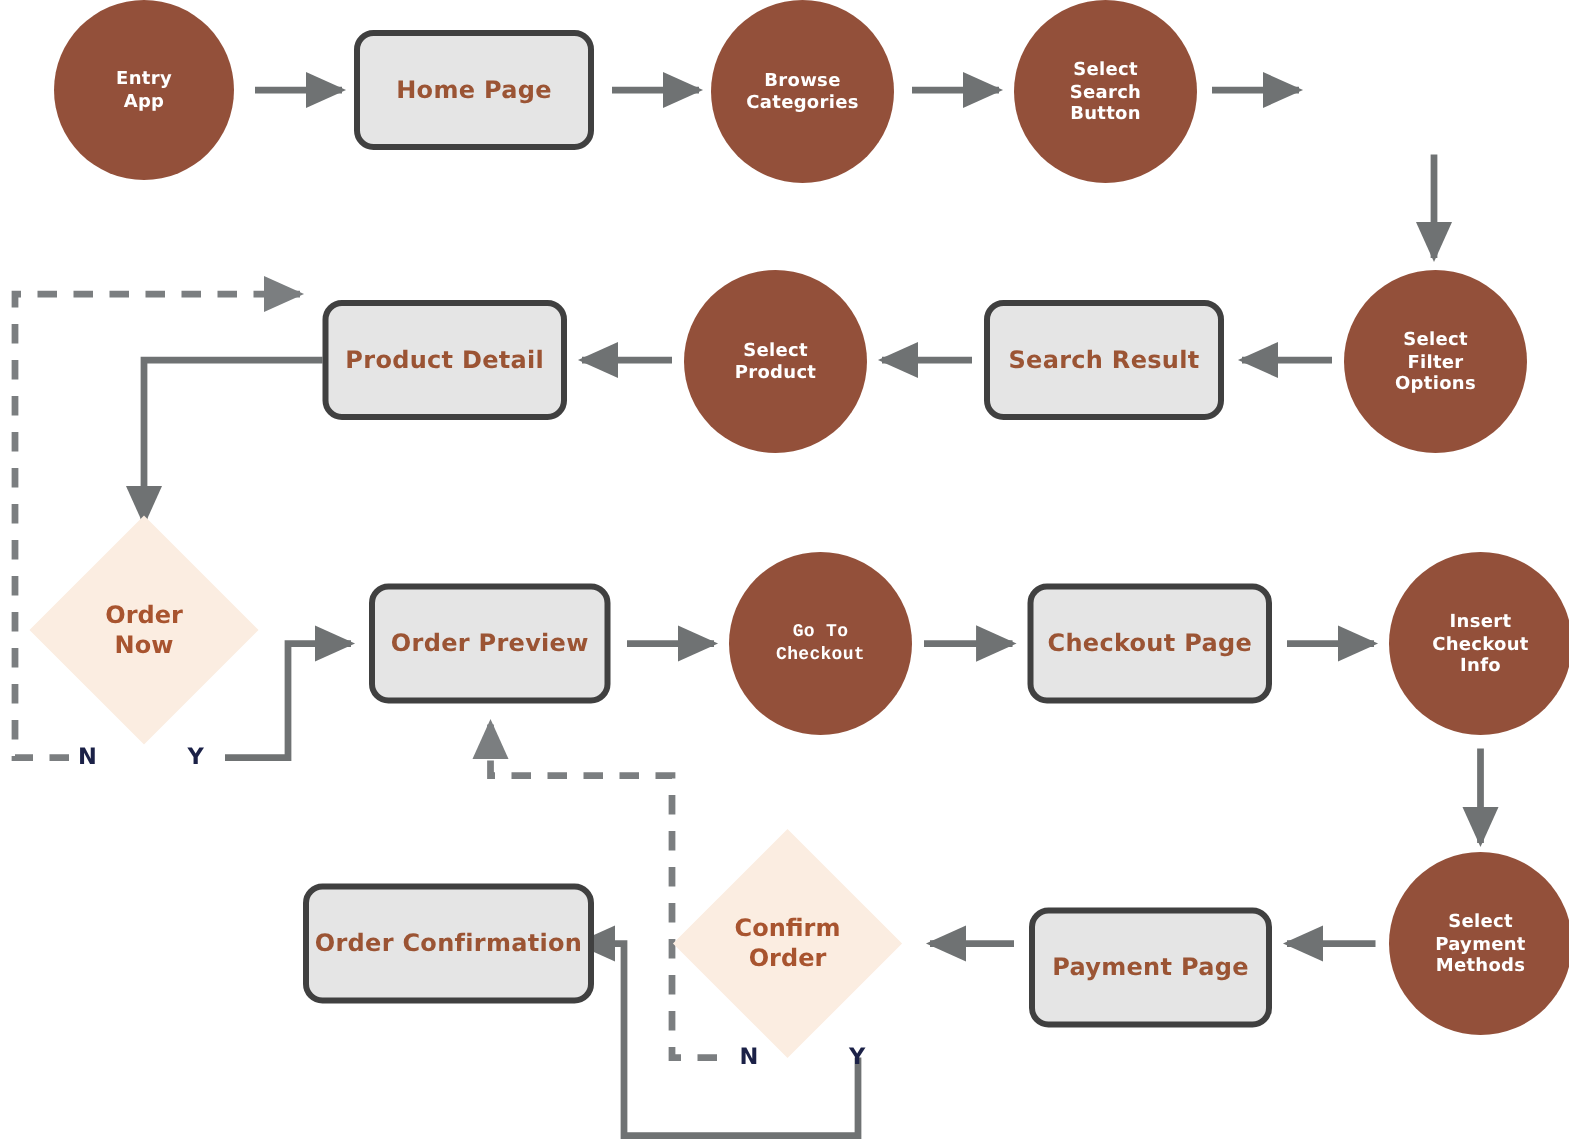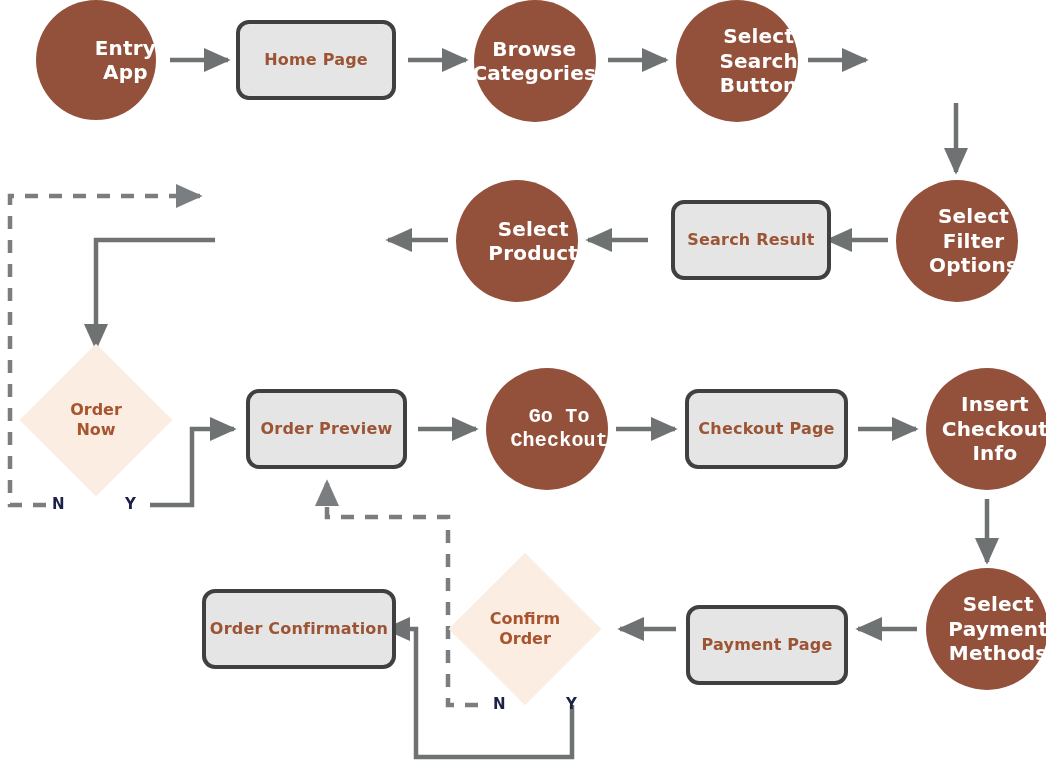--- a/index.html
+++ b/index.html
@@ -33,22 +33,21 @@
     justify-content: center;
     text-align: center;
     line-height: 1.22;
     letter-spacing: 0.2px;
     font-weight: bold;
   }
   .node-circle {
     border-radius: 50%;
     background: #93503A;
     color: #ffffff;
-    font-size: 20px;
-    justify-content: flex-end;
+    font-size: 12px;
   }
   .node-box {
     border-radius: 13px;
     background: #e5e5e5;
     border: 4px solid #404040;
     color: #9B5434;
     font-size: 16px;
   }
   .node-diamond-wrap {
     position: absolute;
@@ -157,29 +156,32 @@
 Button</span>
   </div>
 
 
   <div class="node node-circle" style="left:896px; top:180px; width:122px; height:122px;">
     <span style="white-space:pre-line">Select
 Filter
 Options</span>
   </div>
 
-  <div class="node node-box" style="left:656px; top:200px; width:160px; height:80px;margin-left:15px;">
+  <div class="node node-box" style="left:656px; top:200px; width:160px; height:80px;">
     <span style="white-space:pre-line">Search Result</span>
   </div>
 
   <div class="node node-circle" style="left:456px; top:180px; width:122px; height:122px;">
     <span style="white-space:pre-line">Select
 Product</span>
   </div>
 
+  <div class="node node-box" style="left:215px; top:200px; width:163px; height:80px;">
+    <span style="white-space:pre-line">Product Detail</span>
+  </div>
 
   <div class="node-diamond-wrap" style="left:42px; top:366px; width:108px; height:108px;">
     <div class="node-diamond-shape"></div>
     <div class="node-diamond-label" style="white-space:pre-line">Order
 Now</div>
   </div>
 
   <div class="node node-box" style="left:246px; top:389px; width:161px; height:80px;">
     <span style="white-space:pre-line">Order Preview</span>
   </div>

